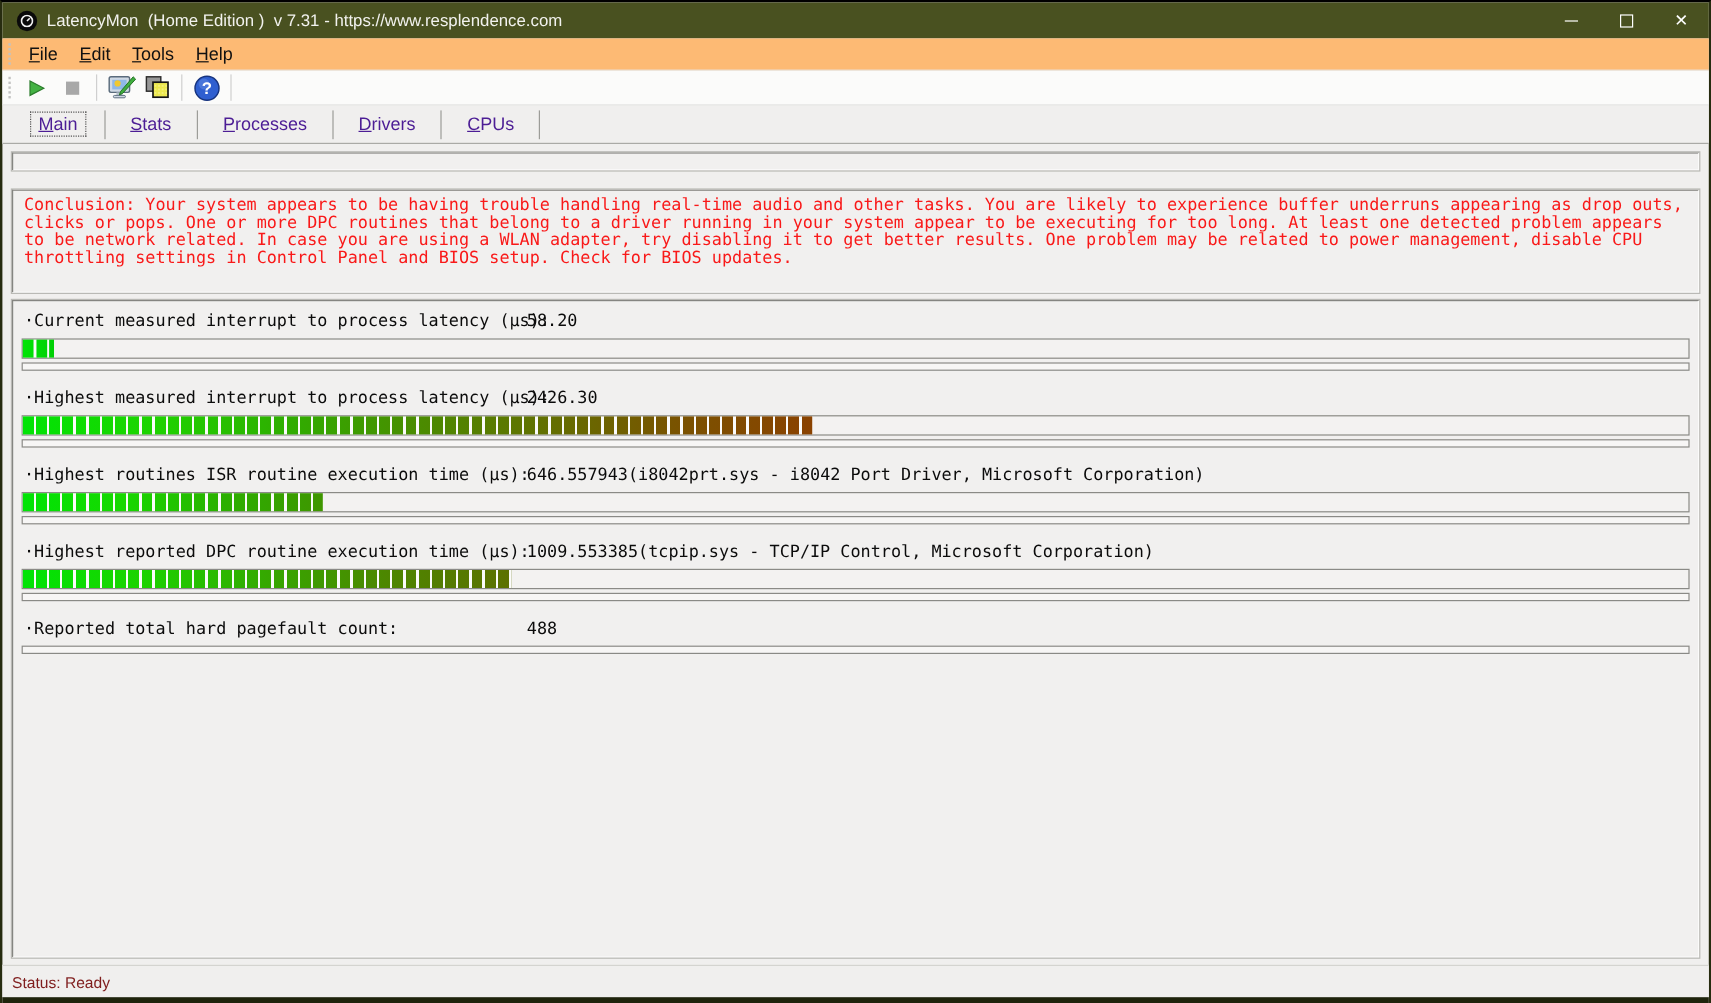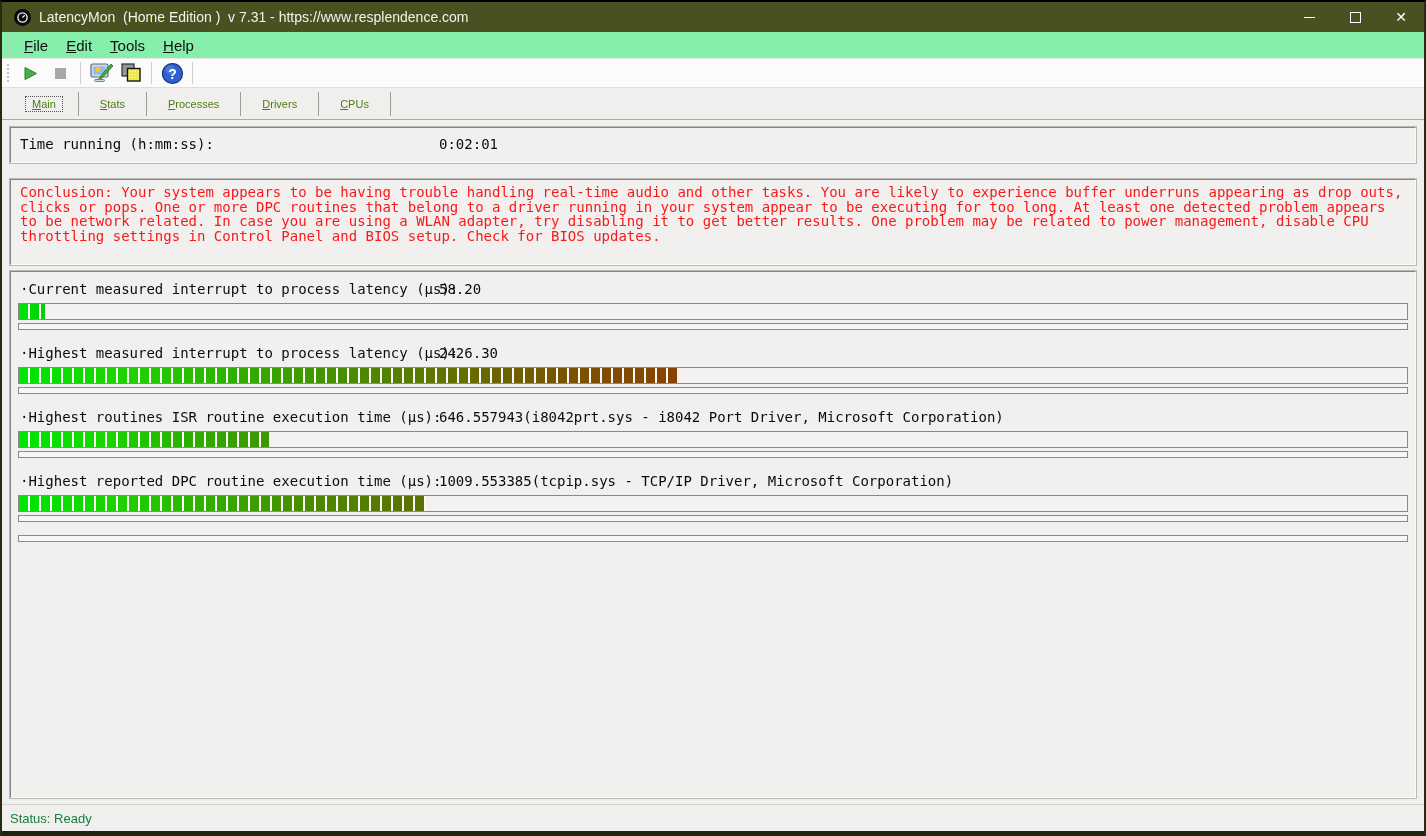--- a/index.html
+++ b/index.html
@@ -15,37 +15,37 @@
               display:flex; align-items:center; justify-content:center; }
   .app-icon svg { display:block; }
   .title-text { color:#f2f2ee; font-size:14px; white-space:pre; }
   .win-controls { margin-left:auto; display:flex; height:100%; }
   .win-btn { width:46px; height:100%; display:flex; align-items:center; justify-content:center; color:#fff; }
   .glyph-min { width:11px; height:0; border-top:1px solid #fff; }
   .glyph-max { width:11px; height:11px; border:1px solid #fff; }
   .glyph-close { font-size:14px; line-height:1; color:#fff; }
 
   
-  .menubar { height:27px; background:#86efac; display:flex; align-items:center; flex-shrink:0;
+  .menubar { height:27px; background:#fdba74; display:flex; align-items:center; flex-shrink:0;
              border-bottom:1px solid #e6e6e6; }
   .gripper { height:18px; border-left:2px dotted #c3c3c3; margin:0 6px 0 5px; }
   .menu-item { padding:0 9px; font-size:15px; color:#111; }
   .u { text-decoration:underline; }
 
   
   .toolbar { height:29px; background:#fbfbfa; display:flex; align-items:center; flex-shrink:0;
              border-bottom:1px solid #dedede; }
   .tool-btn { width:30px; height:26px; display:flex; align-items:center; justify-content:center; }
   .tb-sep { width:1px; height:22px; background:#cfcfcf; margin:0 5px; }
   .stop-square { width:11px; height:11px; background:#a8a8a8; }
 
   
   .tabbar { height:32px; background:#f0efee; display:flex; align-items:center; flex-shrink:0;
             border-bottom:1px solid #aaaaa6; padding-left:8px; }
-  .tab { padding:0 15px; font-size:11px; color:#4d7c0f; height:24px; display:flex; align-items:center;
+  .tab { padding:0 15px; font-size:15px; color:#4c1d95; height:24px; display:flex; align-items:center;
          border-right:1px solid #9c9c98; }
   .tab.selected { border-right:1px solid #9c9c98; }
   .tab.selected .tab-inner { border:1px dotted #555; padding:1px 6px; }
   .tab-inner { padding:1px 6px; }
 
   
   .content { flex:1; padding:7px 8px 6px 8px; display:flex; flex-direction:column; min-height:0; }
   .box { background:#f1f0ef; border:1px solid; border-color:#858581 #fbfbfa #fbfbfa #858581;
          outline:1px solid #b9b9b5; outline-offset:0; }
   .mono { font-family:"DejaVu Sans Mono", monospace; font-size:14px; color:#0b0b0b; }
@@ -62,21 +62,21 @@
   .m-label-line { line-height:20px; margin-bottom:4px; padding-left:2px; white-space:pre; }
   .m-value { }
   .m-detail { }
   .m-detail:empty { display:none; }
   .bar-outer { height:17px; border:1px solid #8a8a86; background:#f3f2f1; }
   .bar-fill { height:100%; }
   .bar-thin { height:7px; border:1px solid #8a8a86; background:#f7f6f5; margin-top:3px; }
 
   
   .statusbar { height:27px; background:#f0efee; border-top:1px solid #d4d4d0; flex-shrink:0;
-               display:flex; align-items:center; padding-left:8px; font-size:13px; color:#15803d; }
+               display:flex; align-items:center; padding-left:8px; font-size:13px; color:#7f1d1d; }
   .bottomstrip { height:5px; background:#1f240c; flex-shrink:0; }
 </style>
 </head>
 <body>
 
 <div class="window">
 
   <div class="titlebar">
     <div class="app-icon">
       <svg width="11" height="11" viewBox="0 0 11 11">
@@ -164,21 +164,20 @@
       <span class="tab-inner"><span class="u">D</span><span>rivers</span></span>
     </div>
     <div class="tab">
       <span class="tab-inner"><span class="u">C</span><span>PUs</span></span>
     </div>
   </div>
 
   <div class="content">
 
     <div class="box info-box mono">
-      <div class="info-line"><span class="label-col">Time running (h:mm:ss):</span><span>0:02:01</span></div>
     </div>
 
     <div class="box conclusion-box">
       <div class="mono conclusion-text">Conclusion: Your system appears to be having trouble handling real-time audio and other tasks. You are likely to experience buffer underruns appearing as drop outs, clicks or pops. One or more DPC routines that belong to a driver running in your system appear to be executing for too long. At least one detected problem appears to be network related. In case you are using a WLAN adapter, try disabling it to get better results. One problem may be related to power management, disable CPU throttling settings in Control Panel and BIOS setup. Check for BIOS updates.</div>
     </div>
 
     <div class="box measure-box mono">
 
       <div class="m-row">
         <div class="m-label-line"><span class="label-col">·Current measured interrupt to process latency (µs):</span><span class="m-value">58.20</span></div>
@@ -198,28 +197,29 @@
 
       <div class="m-row">
         <div class="m-label-line"><span class="label-col">·Highest routines ISR routine execution time (µs):</span><span class="m-value">646.557943</span><span class="m-detail">(i8042prt.sys - i8042 Port Driver, Microsoft Corporation)</span></div>
         <div class="bar-outer">
             <div class="bar-fill" style="width: 18%; background-image: repeating-linear-gradient(90deg, rgba(0, 0, 0, 0) 0px, rgba(0, 0, 0, 0) 9px, rgb(251, 251, 250) 9px, rgb(251, 251, 250) 11px), linear-gradient(90deg, rgb(0, 228, 5) 0%, rgb(23, 216, 0) 33.3%, rgb(43, 176, 0) 66.7%, rgb(63, 150, 0) 100%);"></div>
           </div>
         <div class="bar-thin"></div>
       </div>
 
       <div class="m-row">
-        <div class="m-label-line"><span class="label-col">·Highest reported DPC routine execution time (µs):</span><span class="m-value">1009.553385</span><span class="m-detail">(tcpip.sys - TCP/IP Driver, Microsoft Corporation)</span></div>
+        <div class="m-label-line"><span class="label-col">·Highest reported DPC routine execution time (µs):</span><span class="m-value">1009.553385</span><span class="m-detail">(tcpip.sys - TCP/IP Control, Microsoft Corporation)</span></div>
         <div class="bar-outer">
             <div class="bar-fill" style="width: 29.3%; background-image: repeating-linear-gradient(90deg, rgba(0, 0, 0, 0) 0px, rgba(0, 0, 0, 0) 9px, rgb(251, 251, 250) 9px, rgb(251, 251, 250) 11px), linear-gradient(90deg, rgb(0, 228, 5) 0%, rgb(28, 210, 0) 25%, rgb(53, 168, 0) 50%, rgb(77, 134, 0) 75%, rgb(92, 112, 0) 100%);"></div>
           </div>
         <div class="bar-thin"></div>
       </div>
 
       <div class="m-row">
+        <div class="m-label-line"><span class="label-col">·Reported total hard pagefault count:</span><span class="m-value">488</span></div>
         <div class="bar-thin"></div>
       </div>
 
     </div>
   </div>
 
   <div class="statusbar">
     <span>Status: Ready</span>
   </div>
   <div class="bottomstrip"></div>

